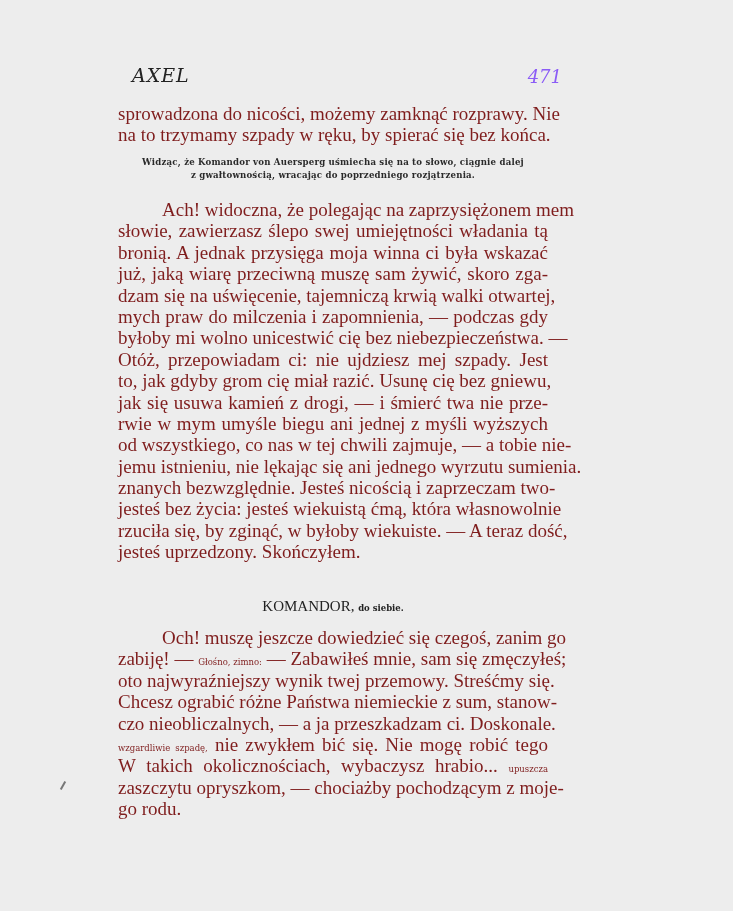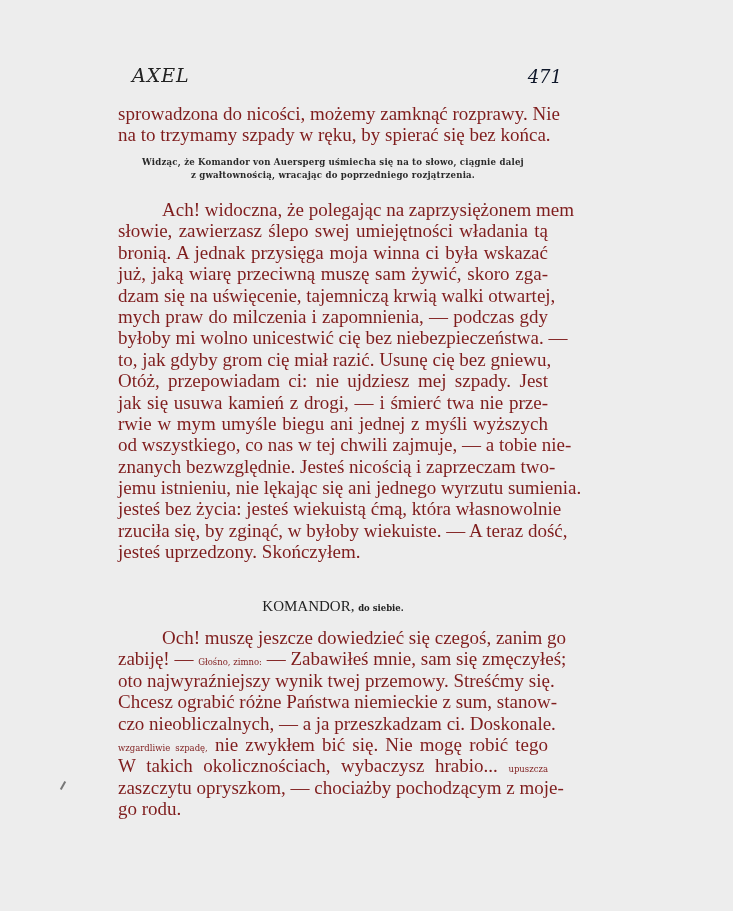--- a/index.html
+++ b/index.html
@@ -19,21 +19,21 @@
       position: absolute; left: 132px; top: 64px; width: 430px; height: 28px;
     }
     .running-title {
       position: absolute; left: 0; top: 0;
       font-family: "DejaVu Serif", serif; font-style: italic;
       font-size: 19px; letter-spacing: 1px; color: #222;
     }
     .page-number {
       position: absolute; right: 0; top: 2px;
       font-family: "DejaVu Serif", serif; font-style: italic;
-      font-size: 18px; color: #0f172a;
+      font-size: 18px; color: #8b5cf6;
     }
     .text-block {
       position: absolute; left: 118px; width: 430px;
       font-family: "Liberation Serif", serif;
       font-size: 19px; line-height: 21.4px; color: #7f1d1d;
     }
     .line { display: block; text-align: justify; text-align-last: justify; white-space: nowrap; height: 21.4px; }
     .line.last { text-align-last: left; }
     .stage-dir {
       position: absolute; left: 118px; width: 430px;
@@ -78,27 +78,27 @@
   </div>
 
   <div class="text-block" style="top:199px;">
     <span class="line indent">Ach! widoczna, że polegając na zaprzysiężonem mem</span>
     <span class="line">słowie, zawierzasz ślepo swej umiejętności władania tą</span>
     <span class="line">bronią. A jednak przysięga moja winna ci była wskazać</span>
     <span class="line">już, jaką wiarę przeciwną muszę sam żywić, skoro zga-</span>
     <span class="line">dzam się na uświęcenie, tajemniczą krwią walki otwartej,</span>
     <span class="line">mych praw do milczenia i zapomnienia, — podczas gdy</span>
     <span class="line">byłoby mi wolno unicestwić cię bez niebezpieczeństwa. —</span>
+    <span class="line">Otóż, przepowiadam ci: nie ujdziesz mej szpady. Jest</span>
     <span class="line">to, jak gdyby grom cię miał razić. Usunę cię bez gniewu,</span>
-    <span class="line">Otóż, przepowiadam ci: nie ujdziesz mej szpady. Jest</span>
     <span class="line">jak się usuwa kamień z drogi, — i śmierć twa nie prze-</span>
     <span class="line">rwie w mym umyśle biegu ani jednej z myśli wyższych</span>
     <span class="line">od wszystkiego, co nas w tej chwili zajmuje, — a tobie nie-</span>
+    <span class="line">jemu istnieniu, nie lękając się ani jednego wyrzutu sumienia.</span>
     <span class="line">znanych bezwzględnie. Jesteś nicością i zaprzeczam two-</span>
-    <span class="line">jemu istnieniu, nie lękając się ani jednego wyrzutu sumienia.</span>
     <span class="line">jesteś bez życia: jesteś wiekuistą ćmą, która własnowolnie</span>
     <span class="line">rzuciła się, by zginąć, w byłoby wiekuiste. — A teraz dość,</span>
     <span class="line last">jesteś uprzedzony. Skończyłem.</span>
   </div>
 
   <div class="speaker" style="top:598px;">
     <span>KOMANDOR,</span>
     <span class="small">do siebie.</span>
   </div>
 

